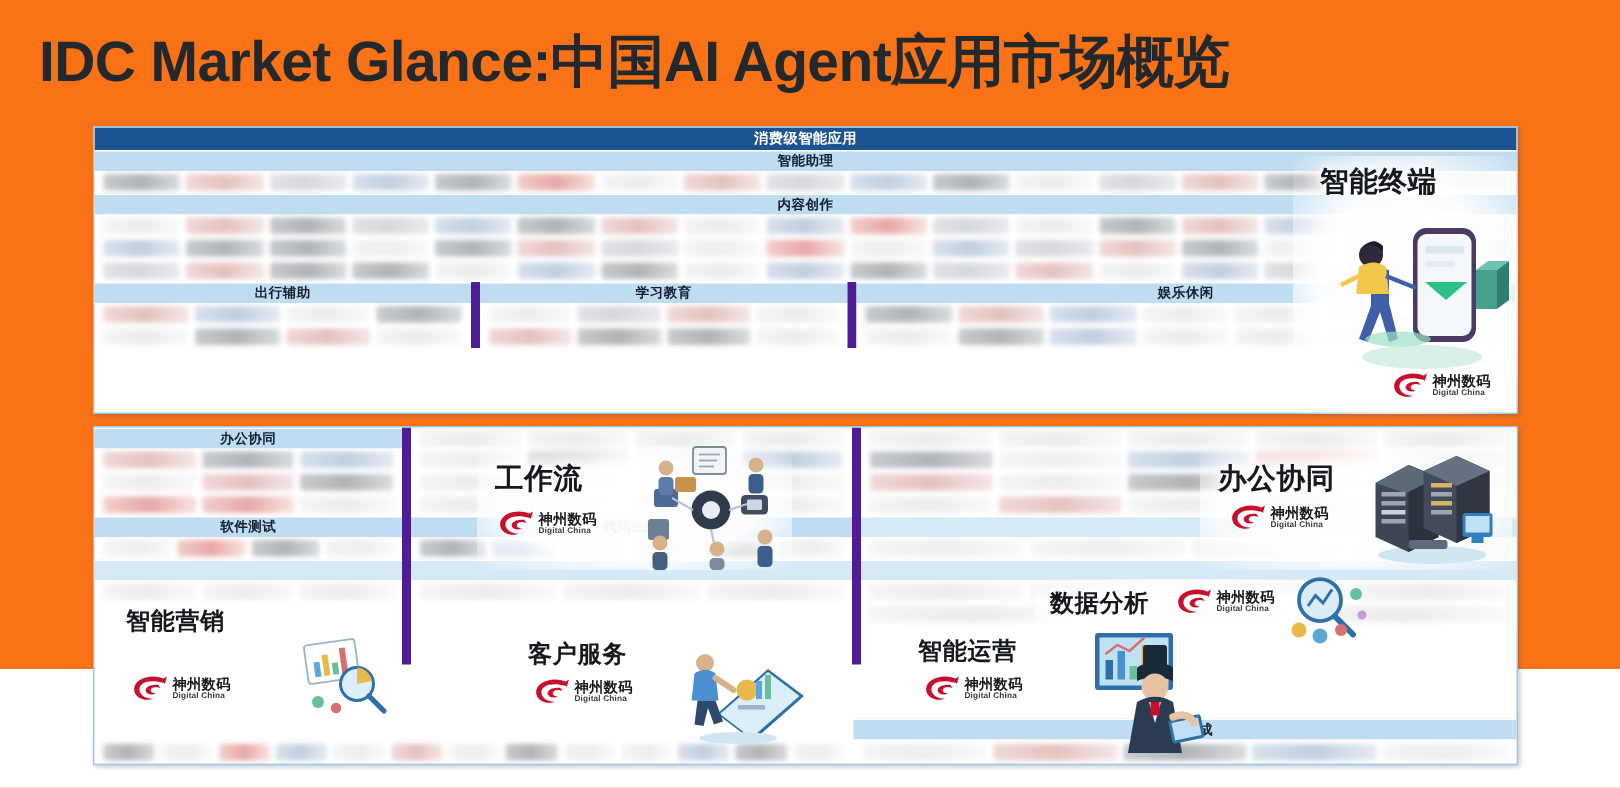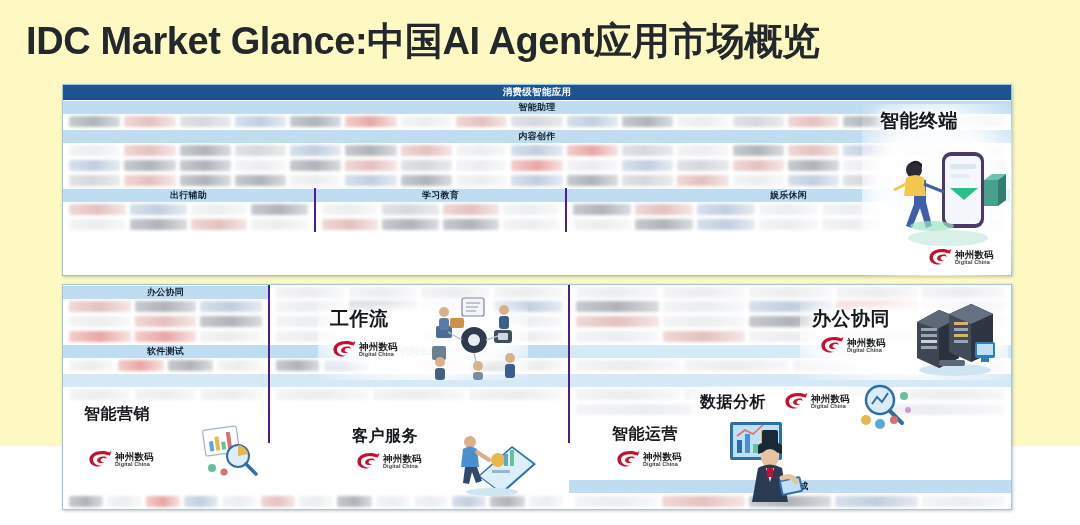--- a/index.html
+++ b/index.html
@@ -2,21 +2,21 @@
 <html><head>
 <meta charset="utf-8">
 <style>
   * { box-sizing: border-box; margin: 0; padding: 0; }
   html, body {
     width: 1080px; height: 525px;
     background: #ffffff;
     font-family: "Liberation Sans", "DejaVu Sans", sans-serif;
     overflow: hidden;
   }
-  .page { position: relative; width: 1080px; height: 446px; background: #fef9c3; }
+  .page { position: relative; width: 1080px; height: 446px; background: #f97316; }
 
   
   .title-bar {
     position: absolute; left: 26px; top: 14px; width: 1040px; height: 54px;
     display: flex; align-items: center;
   }
   .title-text {
     font-size: 38px; font-weight: 700; color: #23282d;
     letter-spacing: -0.4px; white-space: nowrap;
     font-family: "Liberation Sans", "DejaVu Sans", sans-serif;
@@ -57,21 +57,21 @@
     background: linear-gradient(90deg, #c9ccd2 0%, #b4b8c0 45%, #d8dade 100%);
   }
   .logo-chip.warm { background: linear-gradient(90deg, #e3b9b6 0%, #cf8f8c 50%, #ecd4d2 100%); }
   .logo-chip.blue { background: linear-gradient(90deg, #b7c7dd 0%, #8fa7c6 50%, #d2dbe8 100%); }
   .logo-chip.dark { background: linear-gradient(90deg, #9aa0a8 0%, #6f757e 50%, #bcc1c7 100%); }
   .logo-chip.pale { background: linear-gradient(90deg, #e4e6ea 0%, #d2d5da 50%, #f0f1f3 100%); opacity: 0.42; }
   .logo-chip.red  { background: linear-gradient(90deg, #e8a7a4 0%, #d4605c 50%, #f0cecd 100%); }
 
   
   .cols { display: flex; }
-  .col { border-left: 2px solid #4c1d95; }
+  .col { border-left: 6px solid #4c1d95; }
   .col:first-child { border-left: none; }
 
   
   .callout {
     position: absolute; display: flex; align-items: flex-end;
     pointer-events: none;
   }
   .callout-label {
     font-size: 19px; font-weight: 700; color: #15181c;
     white-space: nowrap; letter-spacing: 0.5px;

